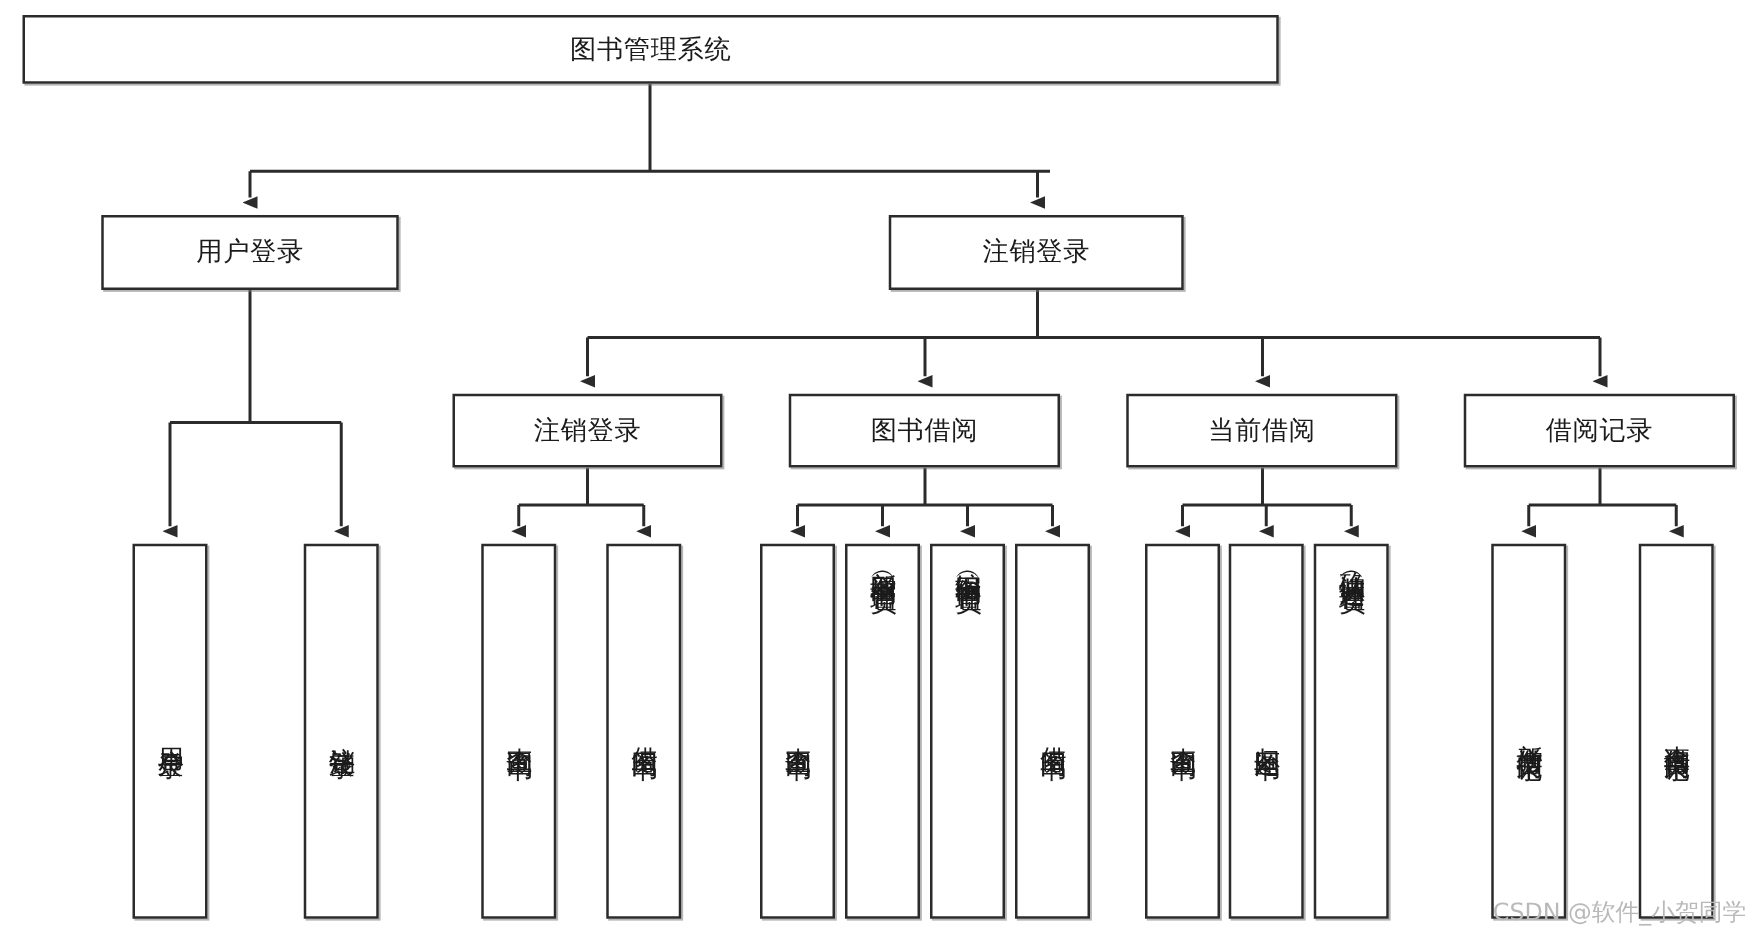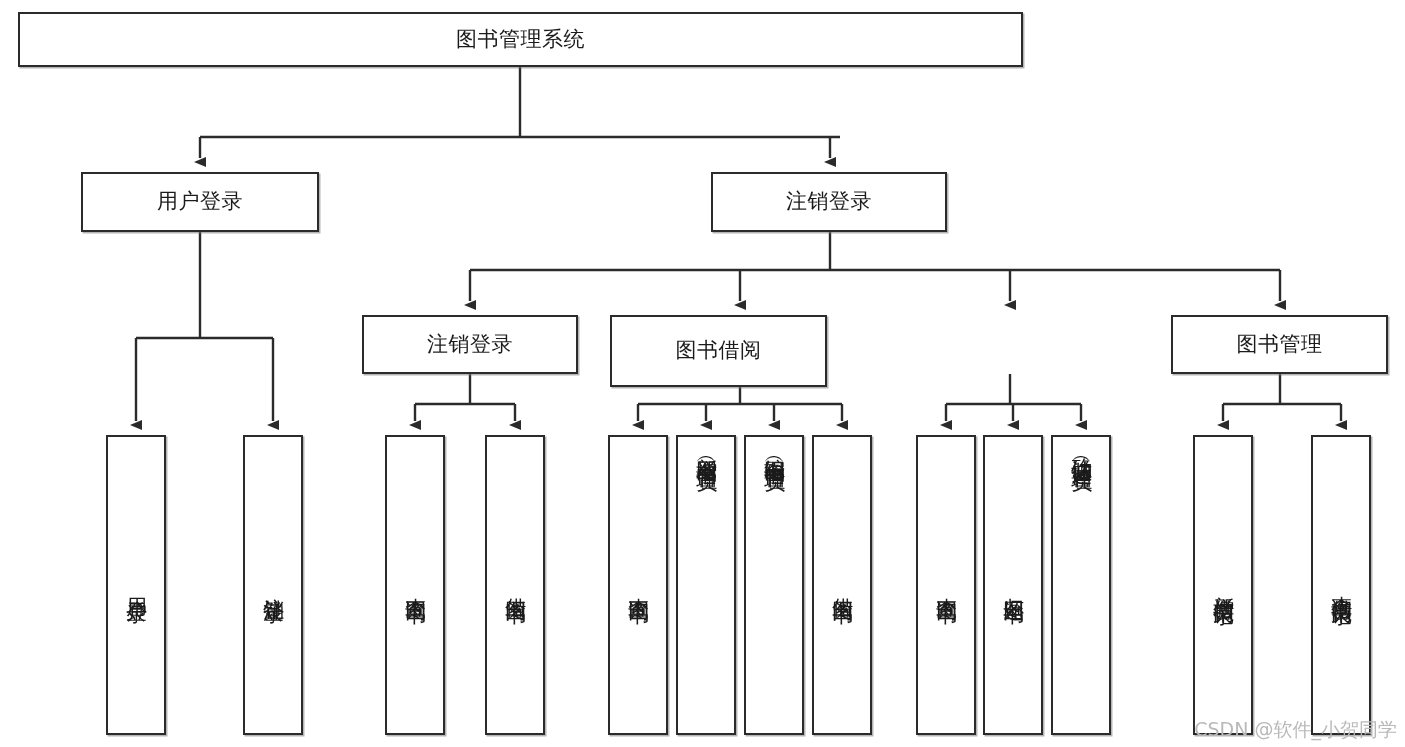--- a/index.html
+++ b/index.html
@@ -133,25 +133,28 @@
   <div class="node-box" style="left:81px; top:172px; width:238px; height:60px;">
     <span class="node-label-h">用户登录</span>
   </div>
   <div class="node-box" style="left:711px; top:172px; width:236px; height:60px;">
     <span class="node-label-h">注销登录</span>
   </div>
 
   <div class="node-box" style="left:362px; top:315px; width:216px; height:59px;">
     <span class="node-label-h">注销登录</span>
   </div>
-  <div class="node-box" style="left:610px; top:315px; width:217px; height:72px;">
+  <div class="node-box" style="left:631px; top:315px; width:217px; height:59px;">
     <span class="node-label-h">图书借阅</span>
   </div>
+  <div class="node-box" style="left:901px; top:315px; width:217px; height:59px;">
+    <span class="node-label-h">当前借阅</span>
+  </div>
   <div class="node-box" style="left:1171px; top:315px; width:217px; height:59px;">
-    <span class="node-label-h">图书管理</span>
+    <span class="node-label-h">借阅记录</span>
   </div>
 
   <div class="node-box leaf-box center-v" style="left:106px; top:435px; width:60px; height:300px;">
     <span class="node-label-v">用户登录</span>
   </div>
   <div class="node-box leaf-box center-v" style="left:243px; top:435px; width:60px; height:300px;">
     <span class="node-label-v">注销登录</span>
   </div>
 
   <div class="node-box leaf-box center-v" style="left:385px; top:435px; width:60px; height:300px;">

